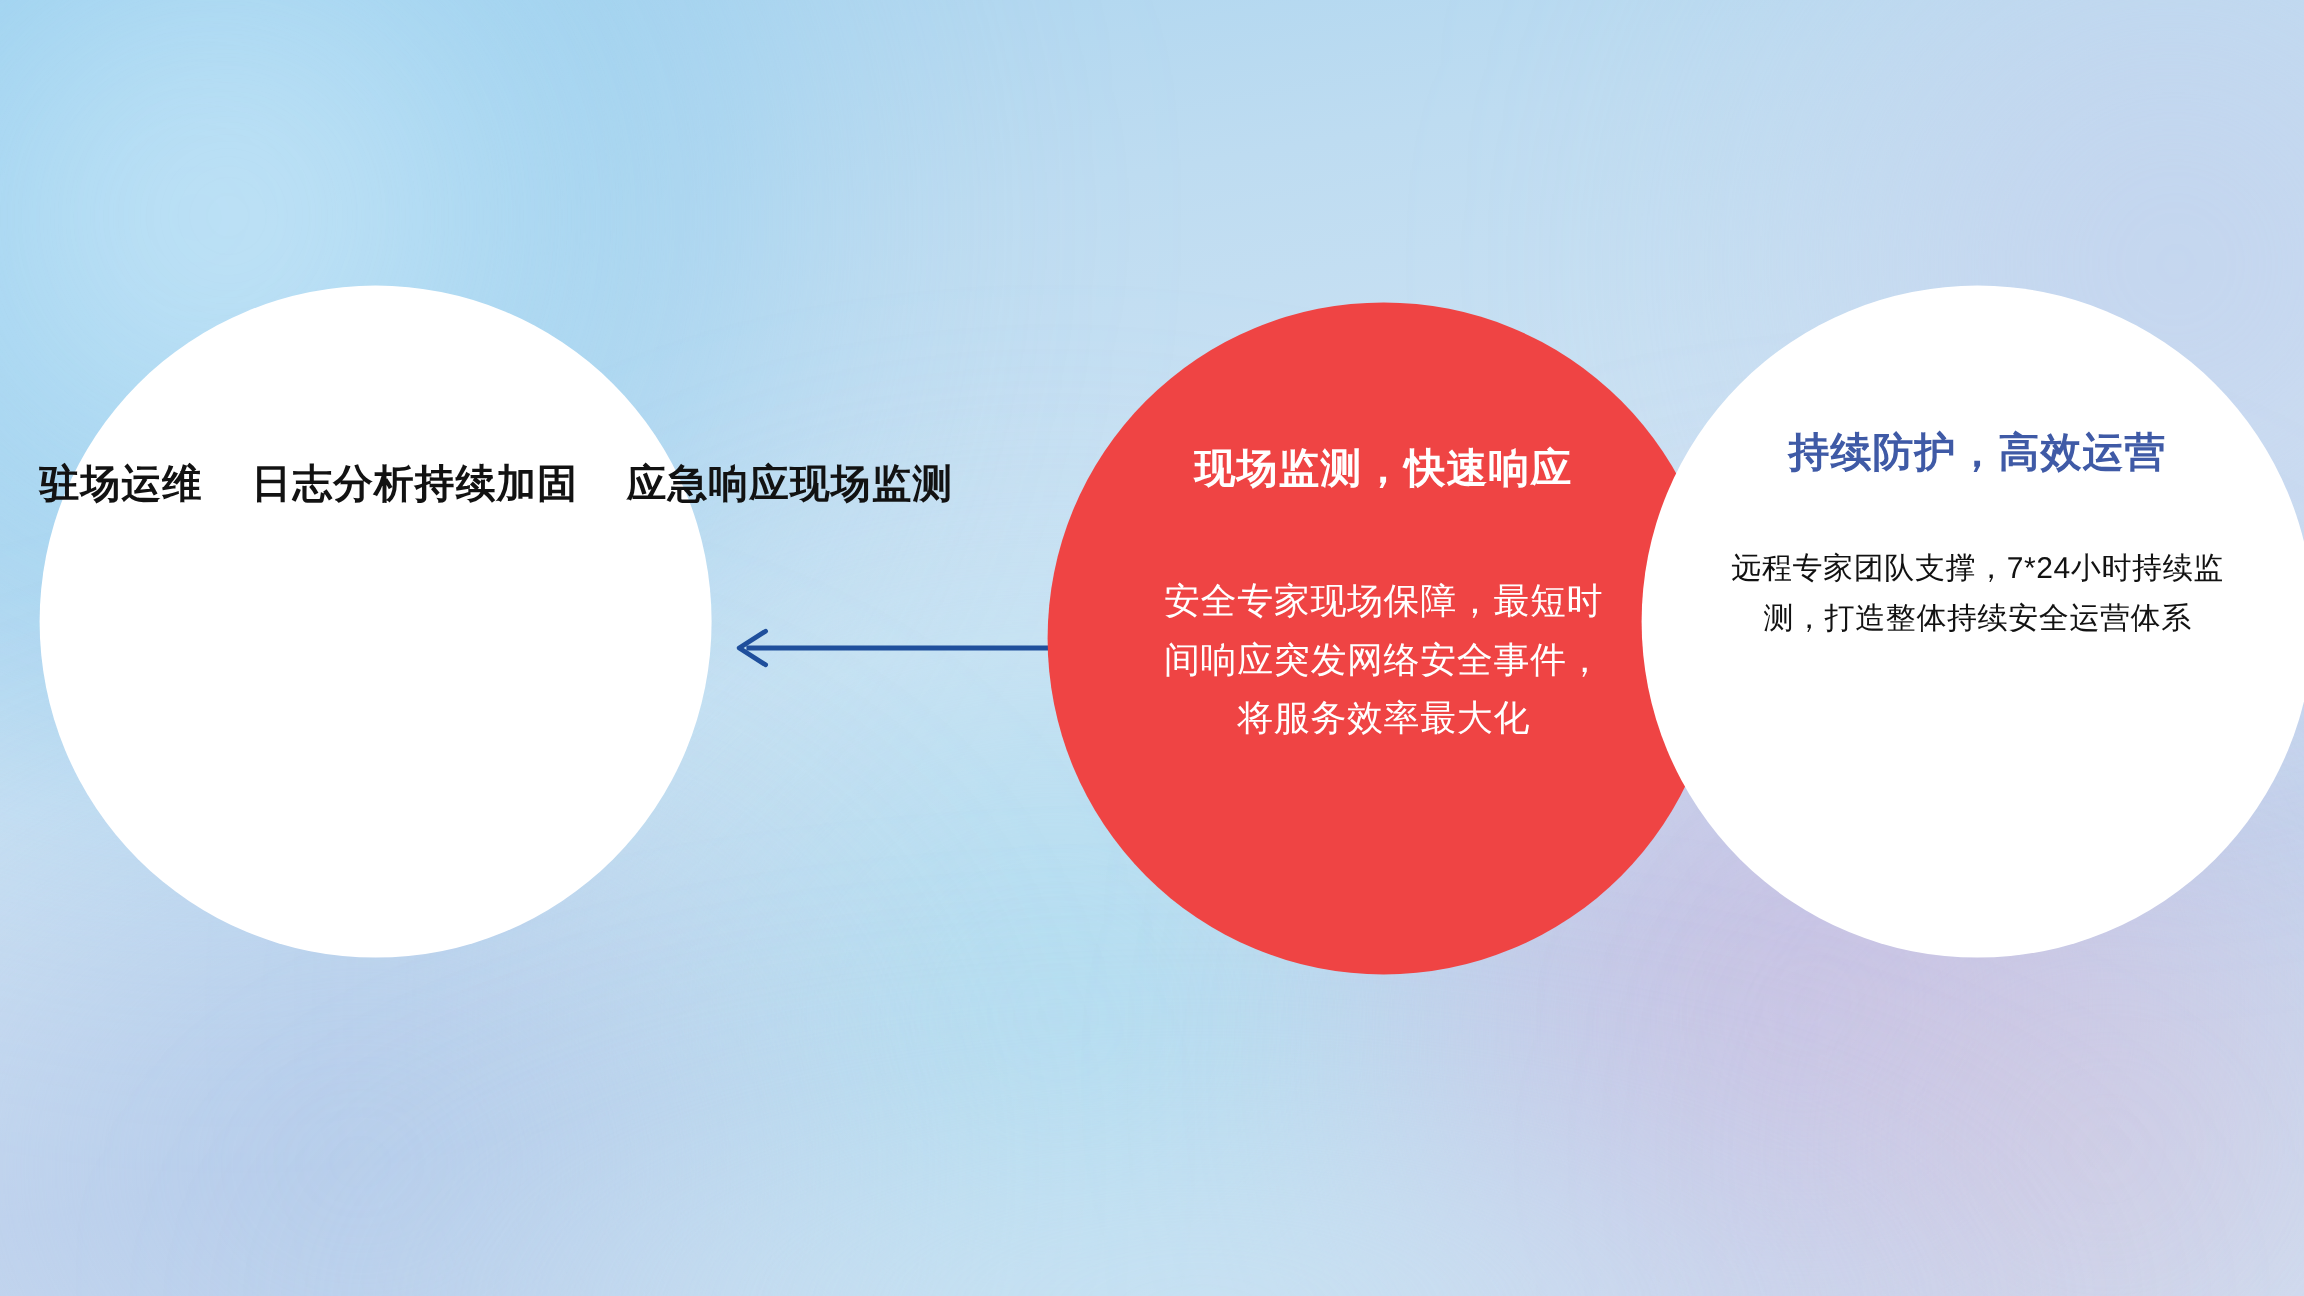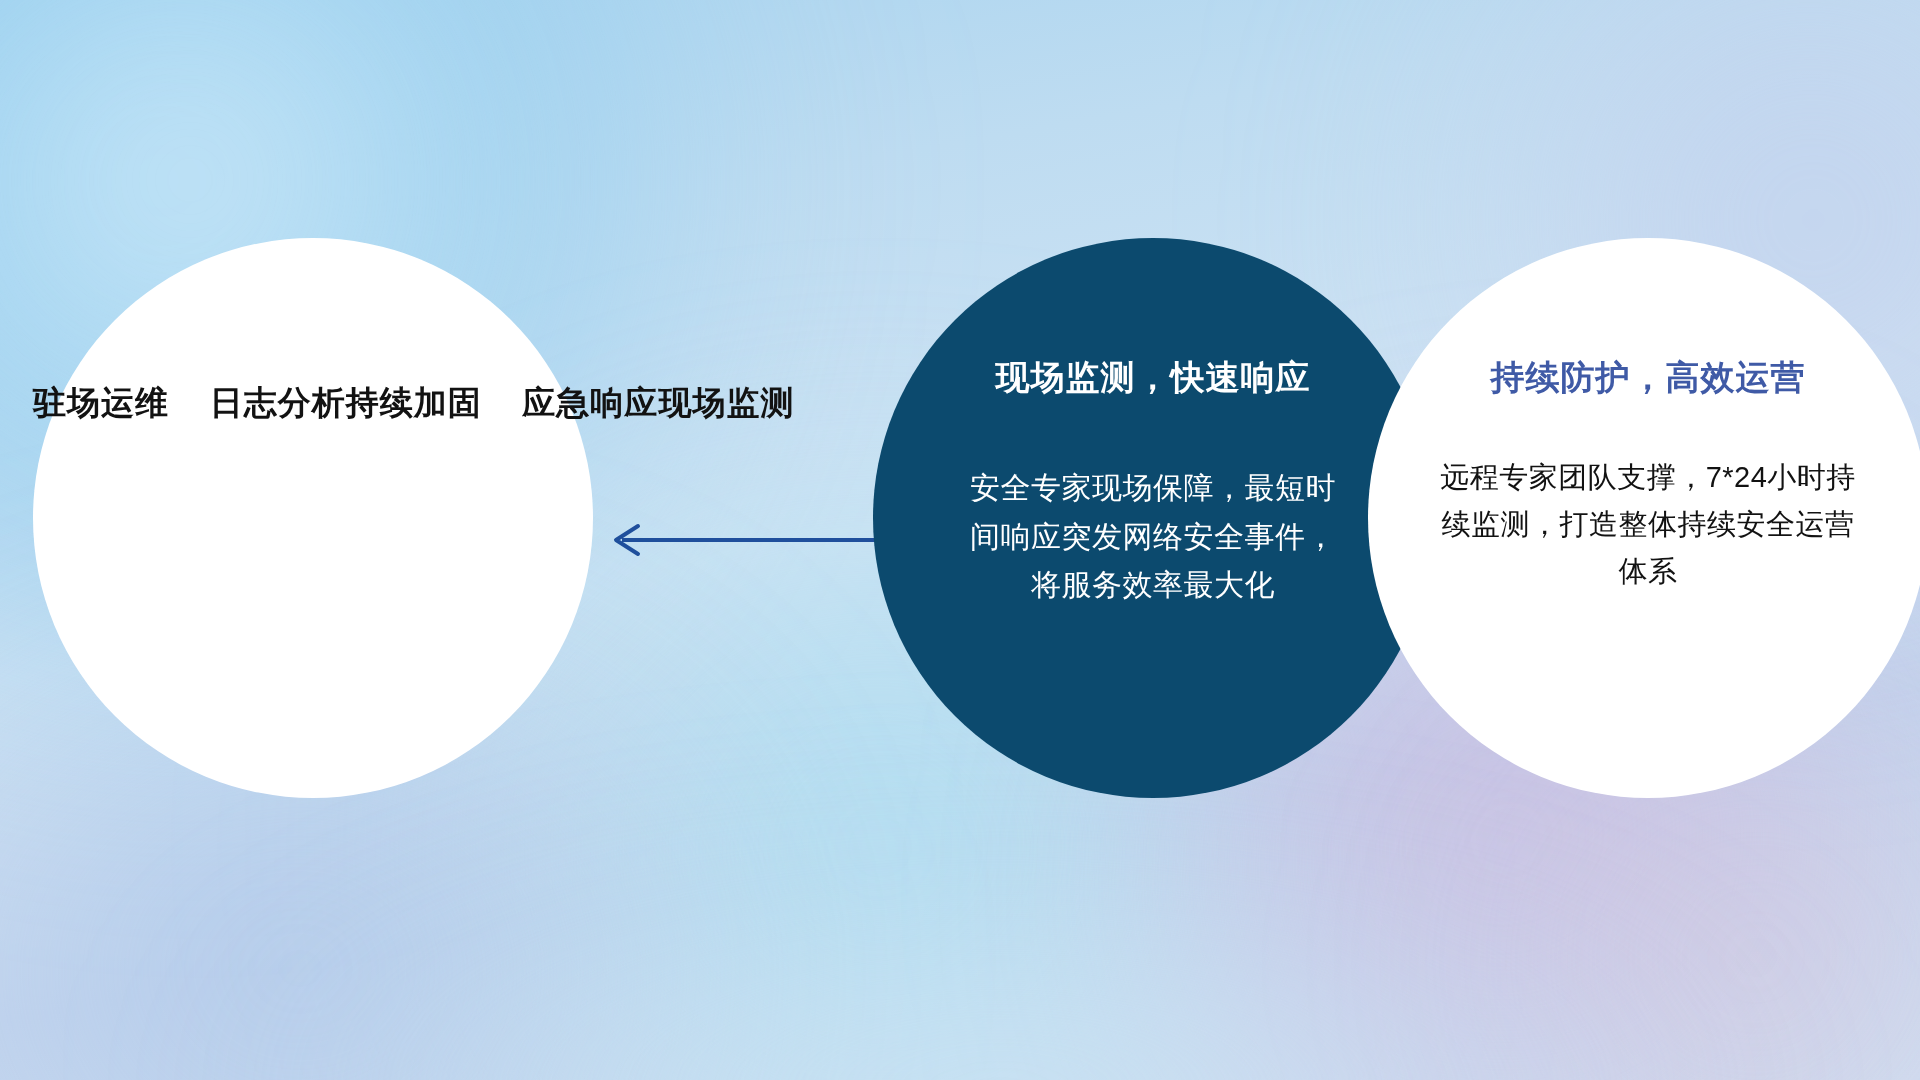--- a/index.html
+++ b/index.html
@@ -59,22 +59,22 @@
   .circle{
     position:absolute; border-radius:50%;
     display:flex; flex-direction:column;
     align-items:center; justify-content:flex-start;
   }
   #circle-left{
     left:33px; top:238px; width:560px; height:560px;
     background:#ffffff;
   }
   #circle-mid{
-    left:873px; top:238px; width:560px; height:560px;
-    background:#0c4a6e;
+    left:873px; top:252px; width:560px; height:560px;
+    background:#ef4444;
     z-index:3;
   }
   #circle-right{
     left:1368px; top:238px; width:560px; height:560px;
     background:#ffffff;
     z-index:4;
   }
 
   
   .left-inner{
@@ -133,21 +133,21 @@
     color:#3f5aa6;
     font-size:34px;
     font-weight:bold;
     letter-spacing:1px;
     line-height:1;
     margin-bottom:60px;
     white-space:nowrap;
   }
   #right-body{
     color:#121212;
-    font-size:29px;
+    font-size:25px;
     line-height:1.62;
     text-align:center;
     width:420px;
     letter-spacing:0.5px;
   }
 
   
   #flow-arrow{
     position:absolute;
     left:600px; top:520px;

